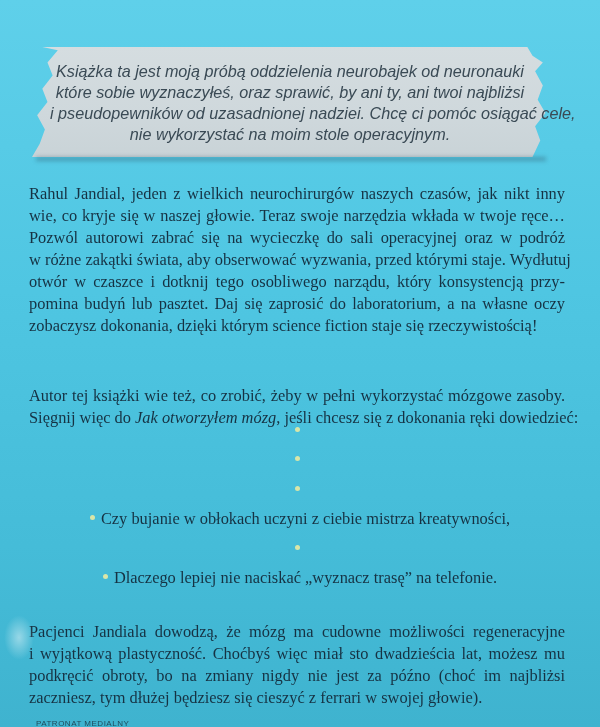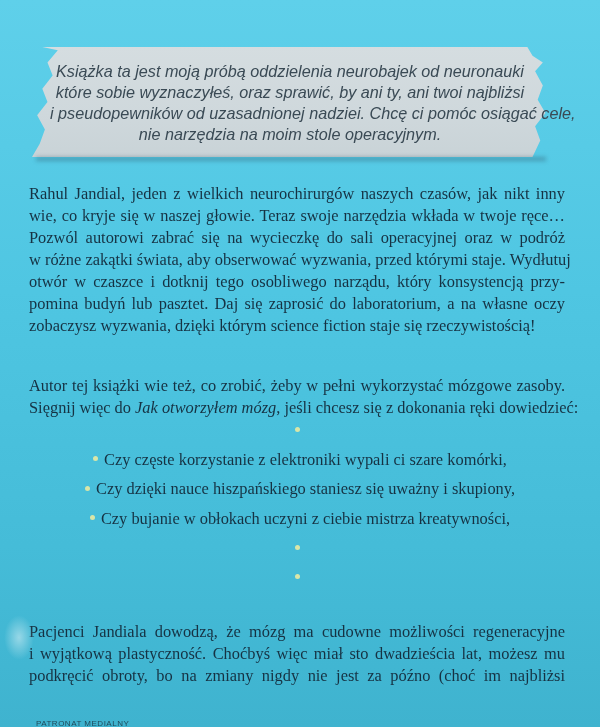--- a/index.html
+++ b/index.html
@@ -25,21 +25,21 @@
   }
   .quote span { display: block; white-space: nowrap; }
   .body-text {
     position: absolute; left: 29px; width: 536px;
     color: #163243; font-family: "Liberation Serif", serif;
     font-size: 16.4px; line-height: 22px; text-align: justify;
   }
   .body-text span { display: block; white-space: nowrap; text-align-last: justify; }
   .body-text span.last { text-align-last: left; }
   .p1 { top: 183px; }
-  .p2 { top: 375px; }
+  .p2 { top: 385px; }
   .p3 { top: 621px; }
   .bullets {
     position: absolute; left: 0; top: 415px; width: 600px; margin: 0; padding: 0;
     list-style: none; text-align: center;
     color: #163243; font-family: "Liberation Serif", serif; font-size: 16.4px;
   }
   .bullets li { height: 29.5px; line-height: 29.5px; white-space: nowrap; }
   .dot {
     display: inline-block; width: 5px; height: 5px; border-radius: 50%;
     background: #d9e6a8; vertical-align: middle; margin-right: 6px; position: relative; top: -2px;
@@ -57,48 +57,49 @@
 </head>
 <body>
 
 <div class="paper"></div>
 <div class="paper-shadow"></div>
 
 <div class="quote">
   <span>Książka ta jest moją próbą oddzielenia neurobajek od neuronauki</span>
   <span>które sobie wyznaczyłeś, oraz sprawić, by ani ty, ani twoi najbliżsi</span>
   <span>i pseudopewników od uzasadnionej nadziei. Chcę ci pomóc osiągać cele,</span>
-  <span>nie narzędzia na moim stole operacyjnym.</span>
+  <span>nie wykorzystać na moim stole operacyjnym.</span>
 </div>
 
 <div class="body-text p1">
   <span>Rahul Jandial, jeden z wielkich neurochirurgów naszych czasów, jak nikt inny</span>
   <span>wie, co kryje się w naszej głowie. Teraz swoje narzędzia wkłada w twoje ręce…</span>
   <span>Pozwól autorowi zabrać się na wycieczkę do sali operacyjnej oraz w podróż</span>
   <span>w różne zakątki świata, aby obserwować wyzwania, przed którymi staje. Wydłutuj</span>
   <span>otwór w czaszce i dotknij tego osobliwego narządu, który konsystencją przy-</span>
   <span>pomina budyń lub pasztet. Daj się zaprosić do laboratorium, a na własne oczy</span>
-  <span class="last">zobaczysz wyzwania, dzięki którym science fiction staje się rzeczywistością!</span>
+  <span class="last">zobaczysz dokonania, dzięki którym science fiction staje się rzeczywistością!</span>
 </div>
 
 <div class="body-text p2">
   <span>Autor tej książki wie też, co zrobić, żeby w pełni wykorzystać mózgowe zasoby.</span>
   <span><span style="display:inline">Sięgnij więc do </span><em style="display:inline">Jak otworzyłem mózg</em><span style="display:inline">, jeśli chcesz się z dokonania ręki dowiedzieć:</span></span>
 </div>
 
 <ul class="bullets">
   <li><span class="dot"></span></li>
-  <li><span class="dot"></span><span>Czy częste korzystanie z elektroniki wypali ci szare komórki,</span></li>
-  <li><span class="dot"></span><span>Czy dzięki nauce hiszpańskiego staniesz się uważny i skupiony,</span></li>
+  <li><span class="dot"></span></li>
+  <li><span class="dot"></span></li>
   <li><span class="dot"></span><span>Czy bujanie w obłokach uczyni z ciebie mistrza kreatywności,</span></li>
   <li><span class="dot"></span></li>
-  <li><span class="dot"></span></li>
+  <li><span class="dot"></span><span>Dlaczego lepiej nie naciskać „wyznacz trasę” na telefonie.</span></li>
 </ul>
 
 <div class="body-text p3">
   <span>Pacjenci Jandiala dowodzą, że mózg ma cudowne możliwości regeneracyjne</span>
   <span>i wyjątkową plastyczność. Choćbyś więc miał sto dwadzieścia lat, możesz mu</span>
   <span>podkręcić obroty, bo na zmiany nigdy nie jest za późno (choć im najbliżsi</span>
+  <span class="last">zaczniesz, tym dłużej będziesz się cieszyć z ferrari w swojej głowie).</span>
 </div>
 
 <div class="glare"></div>
 
 <div class="patronat">PATRONAT MEDIALNY</div>
 
 </body></html>

